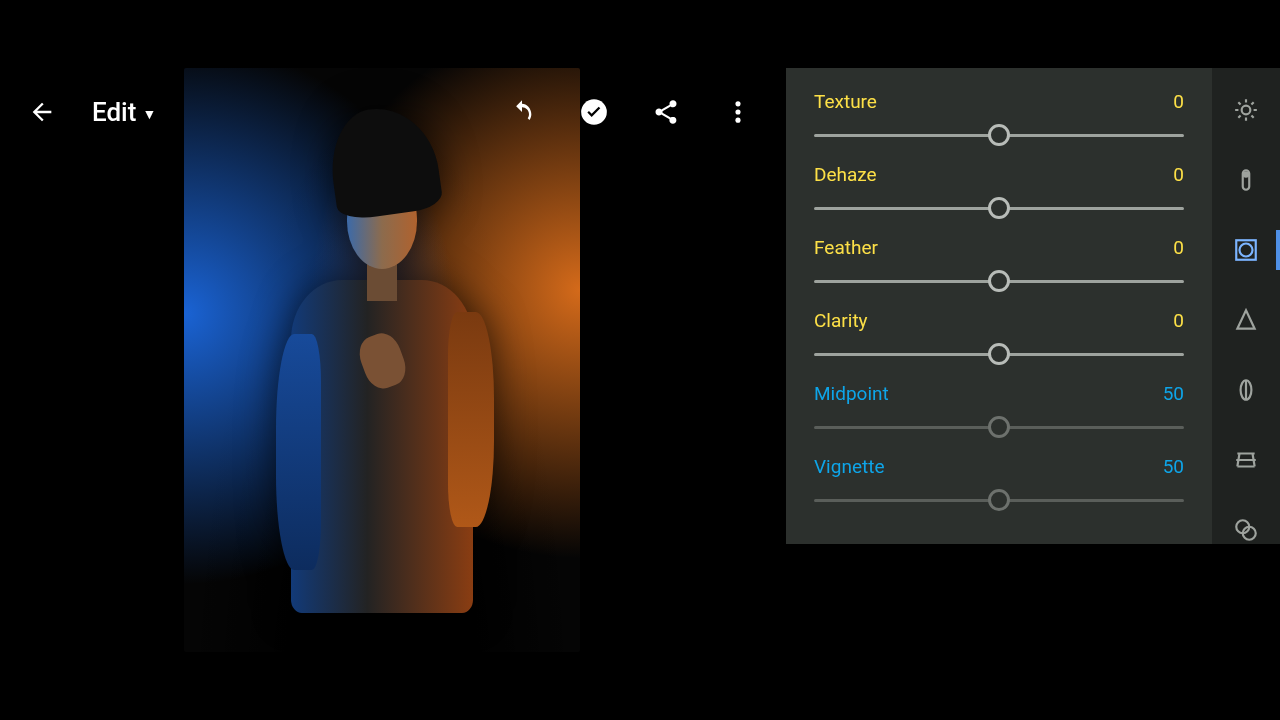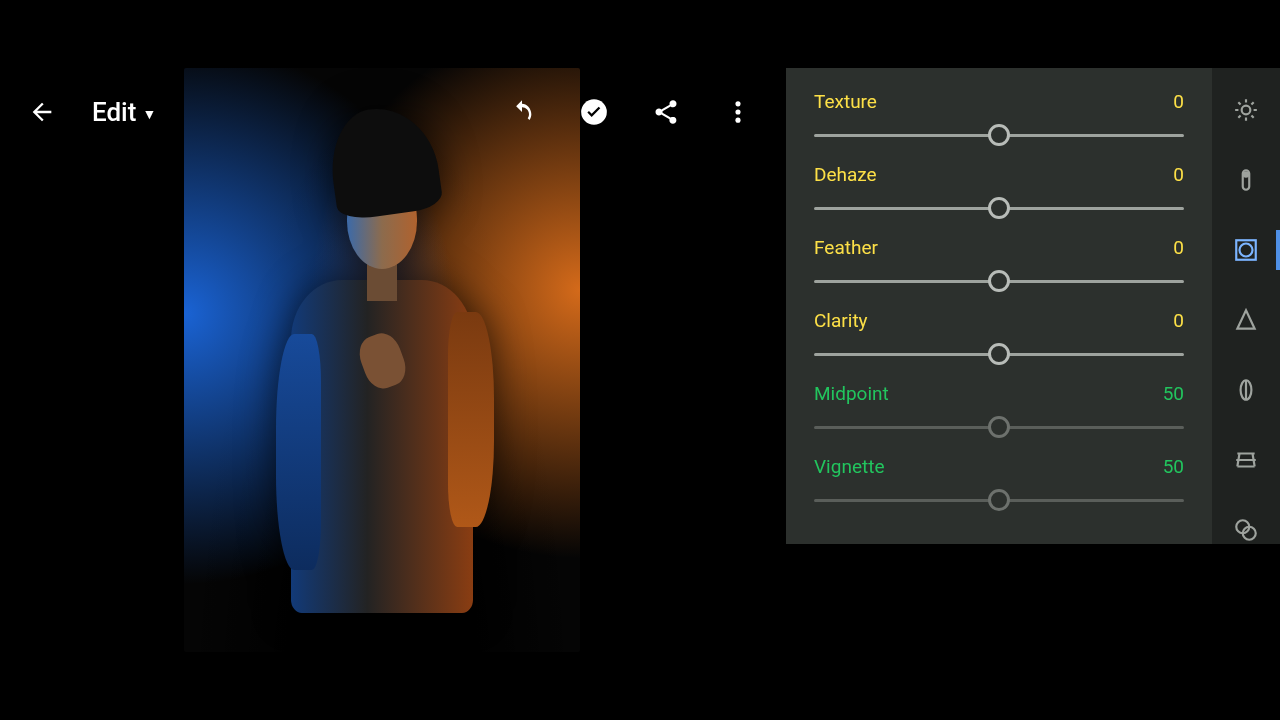--- a/index.html
+++ b/index.html
@@ -76,21 +76,21 @@
   .chip .glyph { width:20px; height:14px; display:inline-block; position:relative; }
   .chip .glyph::before, .chip .glyph::after {
     content:""; position:absolute; left:0; right:0; height:5px; background:#cfd3cf;
   }
   .chip .glyph::before { top:0; }
   .chip .glyph::after  { bottom:0; }
 
   .sliders { flex:1 1 auto; overflow:hidden; }
   .slider { margin-bottom:20px; }
   .srow { display:flex; justify-content:space-between; font-size:19px; color:#fde047; margin-bottom:14px; }
-  .slider.dim .srow { color:#22c55e; }
+  .slider.dim .srow { color:#0ea5e9; }
   .track {
     position:relative; height:16px; display:flex; align-items:center; cursor:pointer;
   }
   .track .bar { position:absolute; left:0; right:0; height:3px; background:#9ea39e; border-radius:2px; }
   .slider.dim .track .bar { background:#5a5e5a; }
   .track .knob {
     position:absolute; top:50%; width:22px; height:22px; border:3px solid #b8bcb8;
     border-radius:50%; background:#2c302d; transform:translate(-50%,-50%);
   }
   .slider.dim .track .knob { border-color:#6d716d; }

